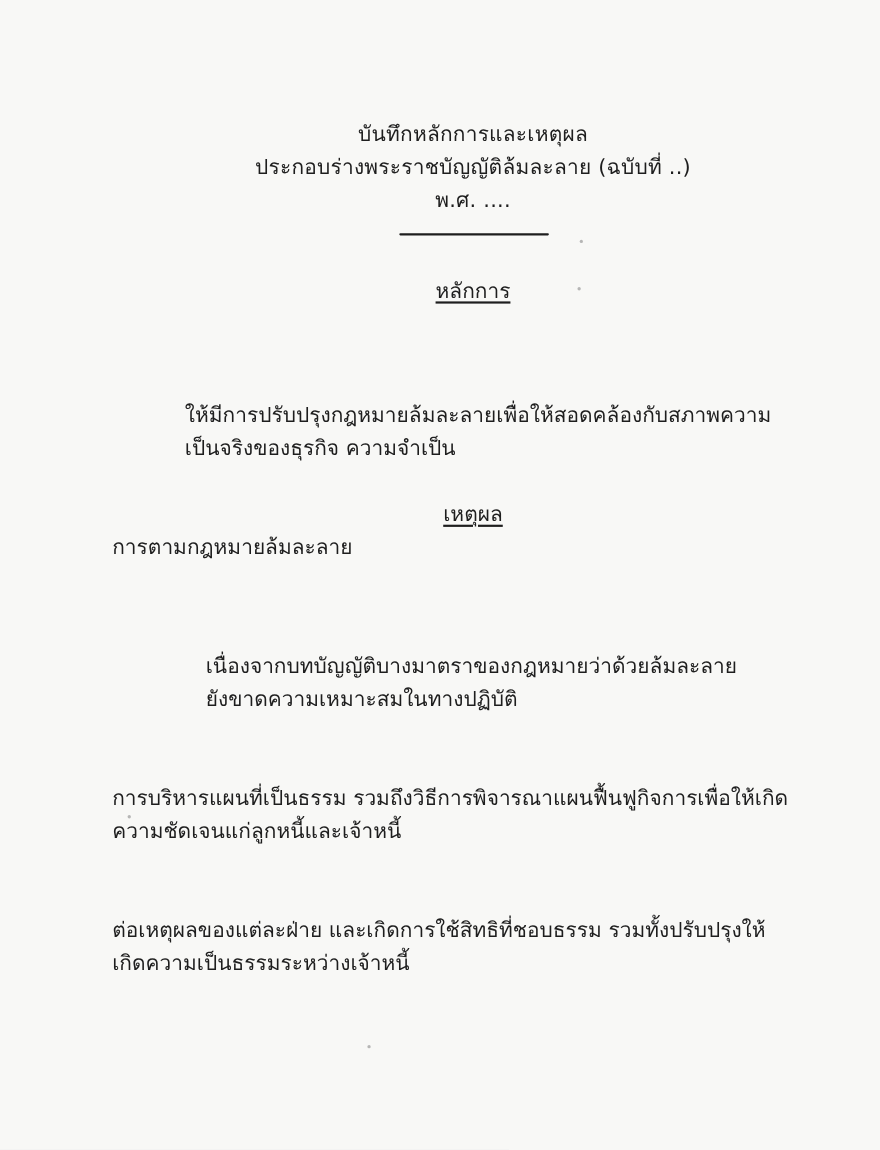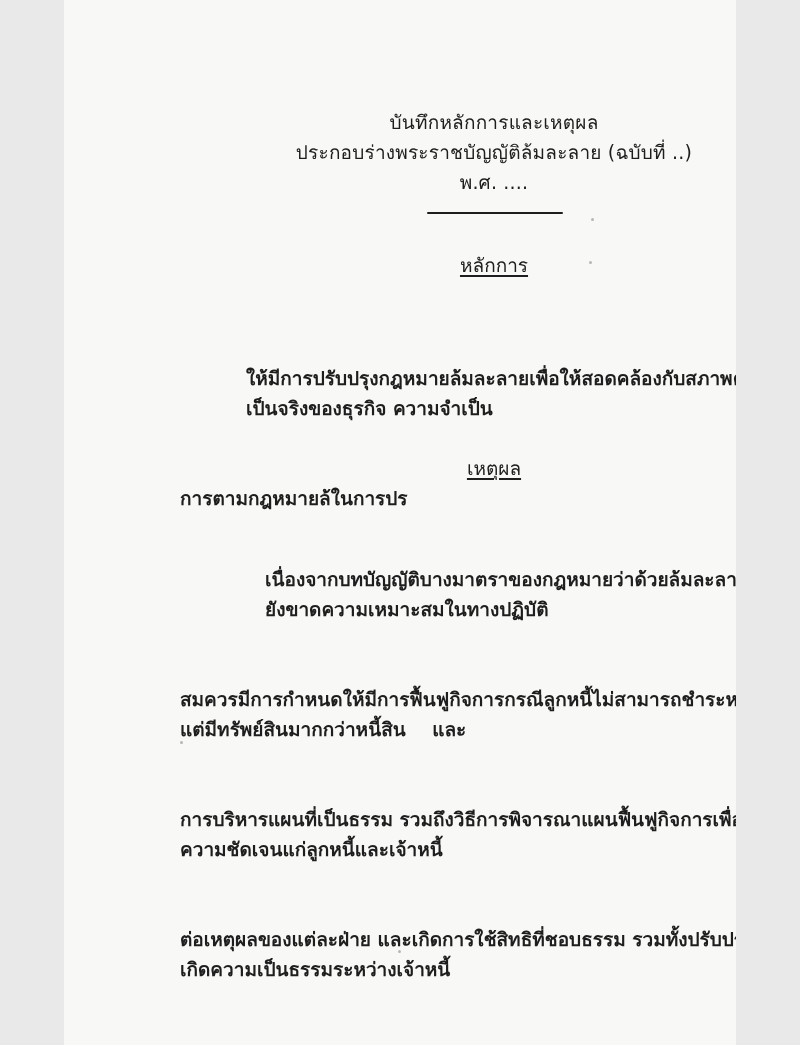--- a/index.html
+++ b/index.html
@@ -6,21 +6,21 @@
     --paper:#f8f8f6;
     --ink:#1e1e1e;
   }
   html,body{margin:0;padding:0;}
   body{
     background:#e9e9e9;
     font-family:"DejaVu Sans","Liberation Sans",sans-serif;
   }
   .page{
     position:relative;
-    width:672px;
+    width:800px;
     height:1045px;
     margin:0 auto;
     background:var(--paper);
     color:var(--ink);
     overflow:hidden;
   }
   
   .centered{
     position:absolute;
     left:0;
@@ -40,30 +40,29 @@
     background:var(--ink);
     border-radius:1px;
   }
   .section-heading{
     text-decoration:underline;
     text-underline-offset:3px;
     text-decoration-thickness:1.5px;
   }
   .para{
     position:absolute;
-    left:116px;
+    left:102px;
     width:616px;
     font-size:19px;
     line-height:30px;
     white-space:pre-wrap;
-    font-weight:bold;
   }
   .para .line{min-height:30px;}
   .para.principle .line:first-child{padding-left:66px;}
-  .para.reason .line:first-child{padding-left:85px;}
+  .para.reason .line:first-child{padding-left:85px;margin-top:27px;}
   .speck{
     position:absolute;
     width:3px;height:3px;
     background:#9a9a9a;
     border-radius:50%;
     opacity:.7;
   }
 </style>
 </head>
 <body>
@@ -73,28 +72,27 @@
   <div class="centered title-line" style="top:107px">บันทึกหลักการและเหตุผล</div>
   <div class="centered title-line" style="top:137px">ประกอบร่างพระราชบัญญัติล้มละลาย (ฉบับที่ ..)</div>
   <div class="centered title-line" style="top:167px">พ.ศ. ....</div>
 
   <div class="rule"></div>
 
   <div class="centered section-heading" style="top:250px">หลักการ</div>
 
   <div class="para principle" style="top:303px">
     <div class="line">ให้มีการปรับปรุงกฎหมายล้มละลายเพื่อให้สอดคล้องกับสภาพความเป็นจริงของธุรกิจ ความจำเป็น</div>
-    <div class="line">การตามกฎหมายล้ในการปร</div>
+    <div class="line">การตามกฎหมายล้มละลาย</div>
   </div>
 
   <div class="centered section-heading" style="top:453px">เหตุผล</div>
 
   <div class="para reason" style="top:504px">
     <div class="line">เนื่องจากบทบัญญัติบางมาตราของกฎหมายว่าด้วยล้มละลาย      ยังขาดความเหมาะสมในทางปฏิบัติ</div>
-    <div class="line">สมควรมีการกำหนดให้มีการฟื้นฟูกิจการกรณีลูกหนี้ไม่สามารถชำระหนี้ได้แต่มีทรัพย์สินมากกว่าหนี้สิน    และ</div>
     <div class="line">การบริหารแผนที่เป็นธรรม รวมถึงวิธีการพิจารณาแผนฟื้นฟูกิจการเพื่อให้เกิดความชัดเจนแก่ลูกหนี้และเจ้าหนี้</div>
     <div class="line">ต่อเหตุผลของแต่ละฝ่าย และเกิดการใช้สิทธิที่ชอบธรรม รวมทั้งปรับปรุงให้เกิดความเป็นธรรมระหว่างเจ้าหนี้</div>
     
     
   </div>
 
   <div class="speck" style="left:527px;top:218px"></div>
   <div class="speck" style="left:525px;top:261px"></div>
   <div class="speck" style="left:116px;top:741px"></div>
   <div class="speck" style="left:334px;top:950px"></div>

